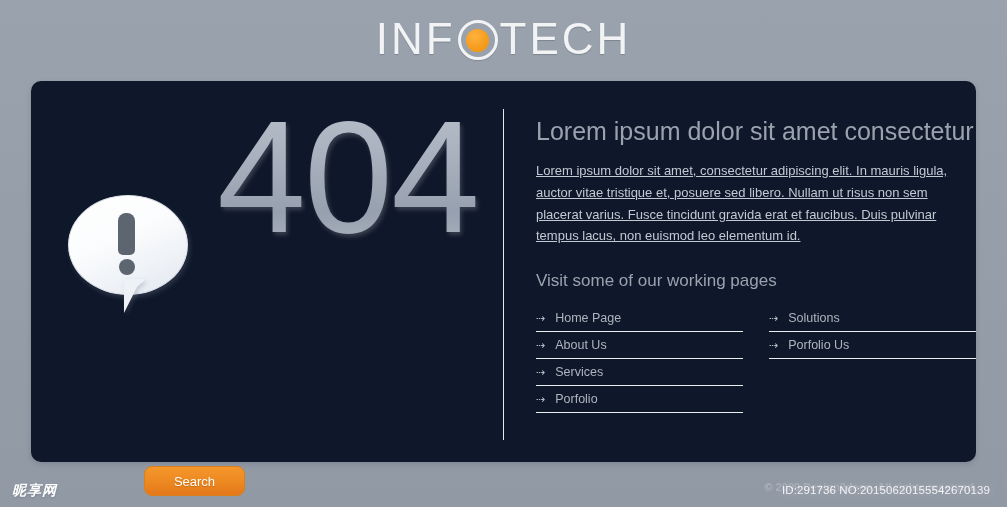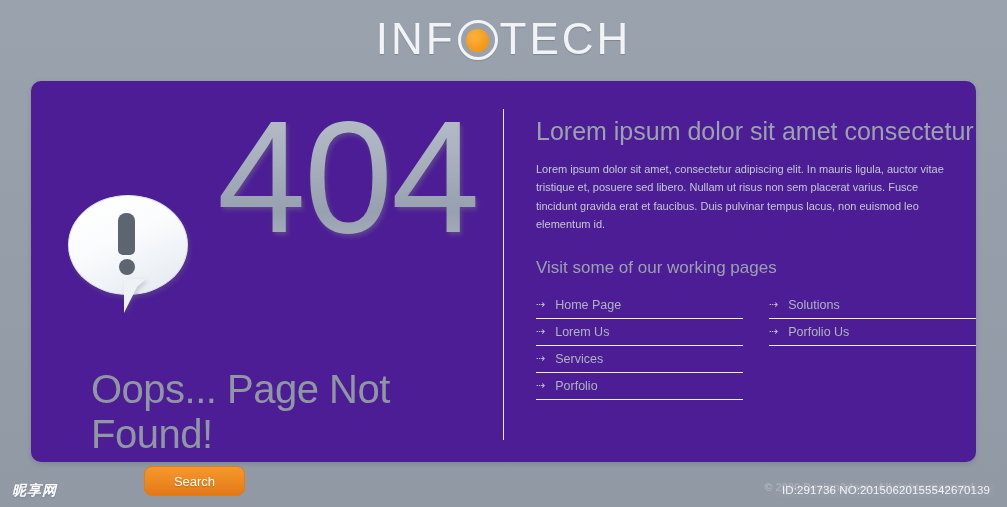--- a/index.html
+++ b/index.html
@@ -39,21 +39,21 @@
   #logo .dot {
     width:23px; height:23px; border-radius:50%;
     background:radial-gradient(circle at 38% 32%, #ffb23e 0%, #f59d1e 55%, #ee8f10 100%);
   }
 
   
   #card {
     position:absolute;
     left:31px; top:81px;
     width:945px; height:381px;
-    background:#4c1d95;
+    background:#0f172a;
     border-radius:10px;
     box-shadow:0 2px 5px rgba(60,68,80,.22);
     display:flex;
   }
 
   
   #left-col {
     width:486px;
     position:relative;
     padding-top:10px;
@@ -162,24 +162,25 @@
     flex:1;
     padding:36px 0 0 32px;
   }
   #rc-title {
     font-size:25px;
     color:#9aa2ae;
     font-weight:400;
     margin-bottom:14px;
   }
   #rc-body {
-    font-size:11px;
+    font-size:13px;
     line-height:1.68;
     color:#c2c9d2;
     width:420px;
+    text-decoration:underline;
   }
   #rc-subtitle {
     font-size:17px;
     color:#9aa2ae;
     margin:24px 0 14px 0;
   }
   #links {
     display:flex;
     gap:26px;
   }
@@ -281,21 +282,20 @@
       <div id="bubble">
         <div class="oval"></div>
         <div class="bang-bar"></div>
         <div class="bang-dot"></div>
         <div class="tail"></div>
       </div>
 
       <div id="code-404">404</div>
     </div>
 
-    <div id="oops">Oops... Page Not Found!</div>
 
     <div id="search-row">
       <button id="search-button">Search</button>
     </div>
   </div>
 
   <div id="divider"></div>
 
   <div id="right-col">
     <div id="rc-title">Lorem ipsum dolor sit amet consectetur</div>
@@ -303,21 +303,21 @@
     <div id="rc-subtitle">Visit some of our working pages</div>
 
     <div id="links">
       <div class="link-col">
         <a class="link-item">
           <span class="arrow-icon">⇢</span>
           <span>Home Page</span>
         </a>
         <a class="link-item">
           <span class="arrow-icon">⇢</span>
-          <span>Lorem Us</span>
+          <span>About Us</span>
         </a>
         <a class="link-item">
           <span class="arrow-icon">⇢</span>
           <span>Services</span>
         </a>
         <a class="link-item">
           <span class="arrow-icon">⇢</span>
           <span>Porfolio</span>
         </a>
       </div>

